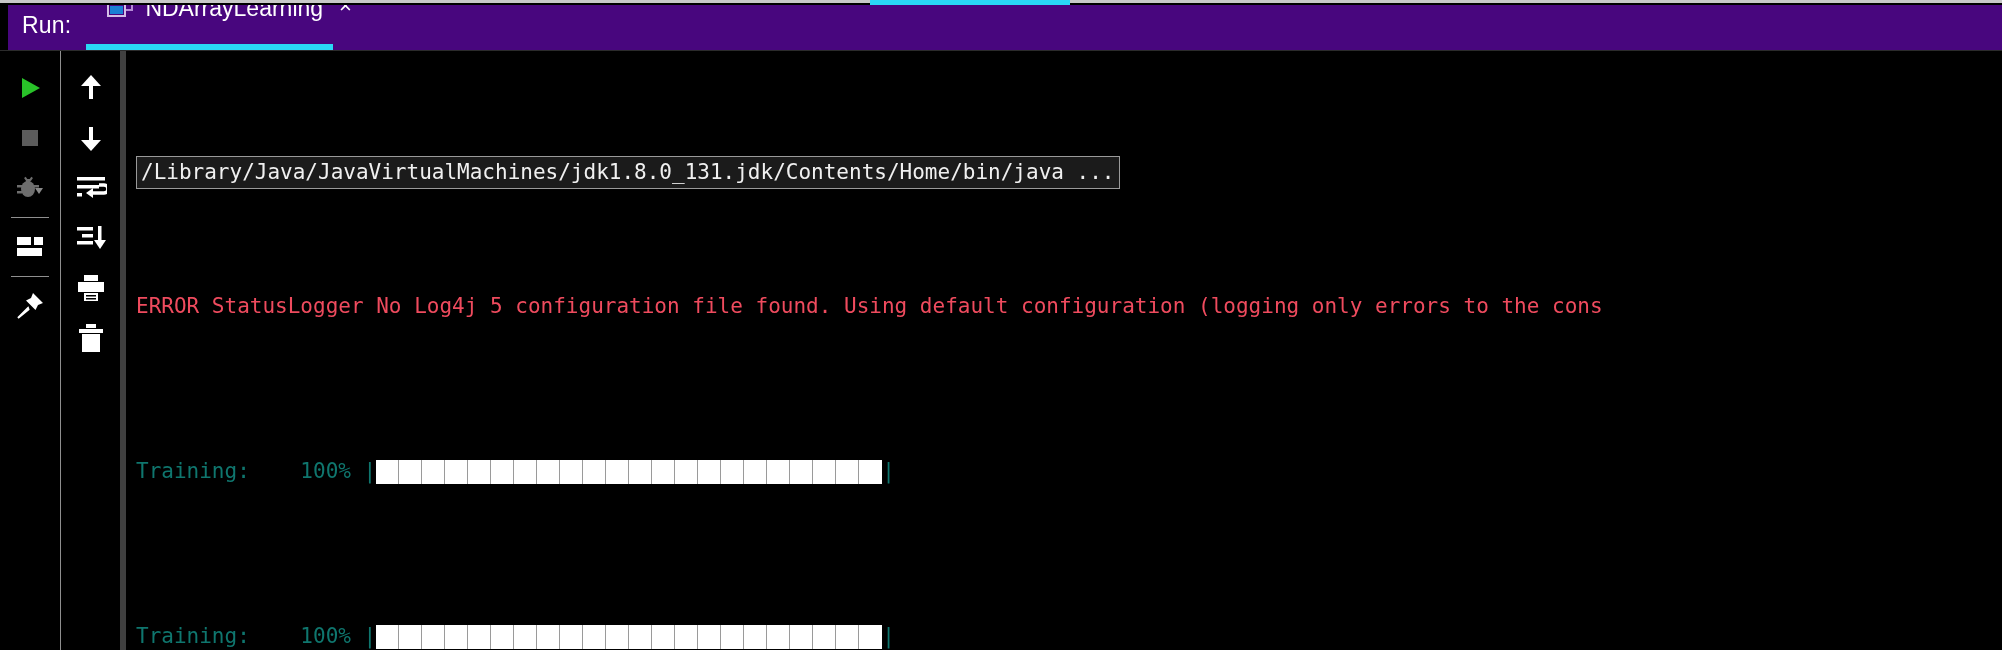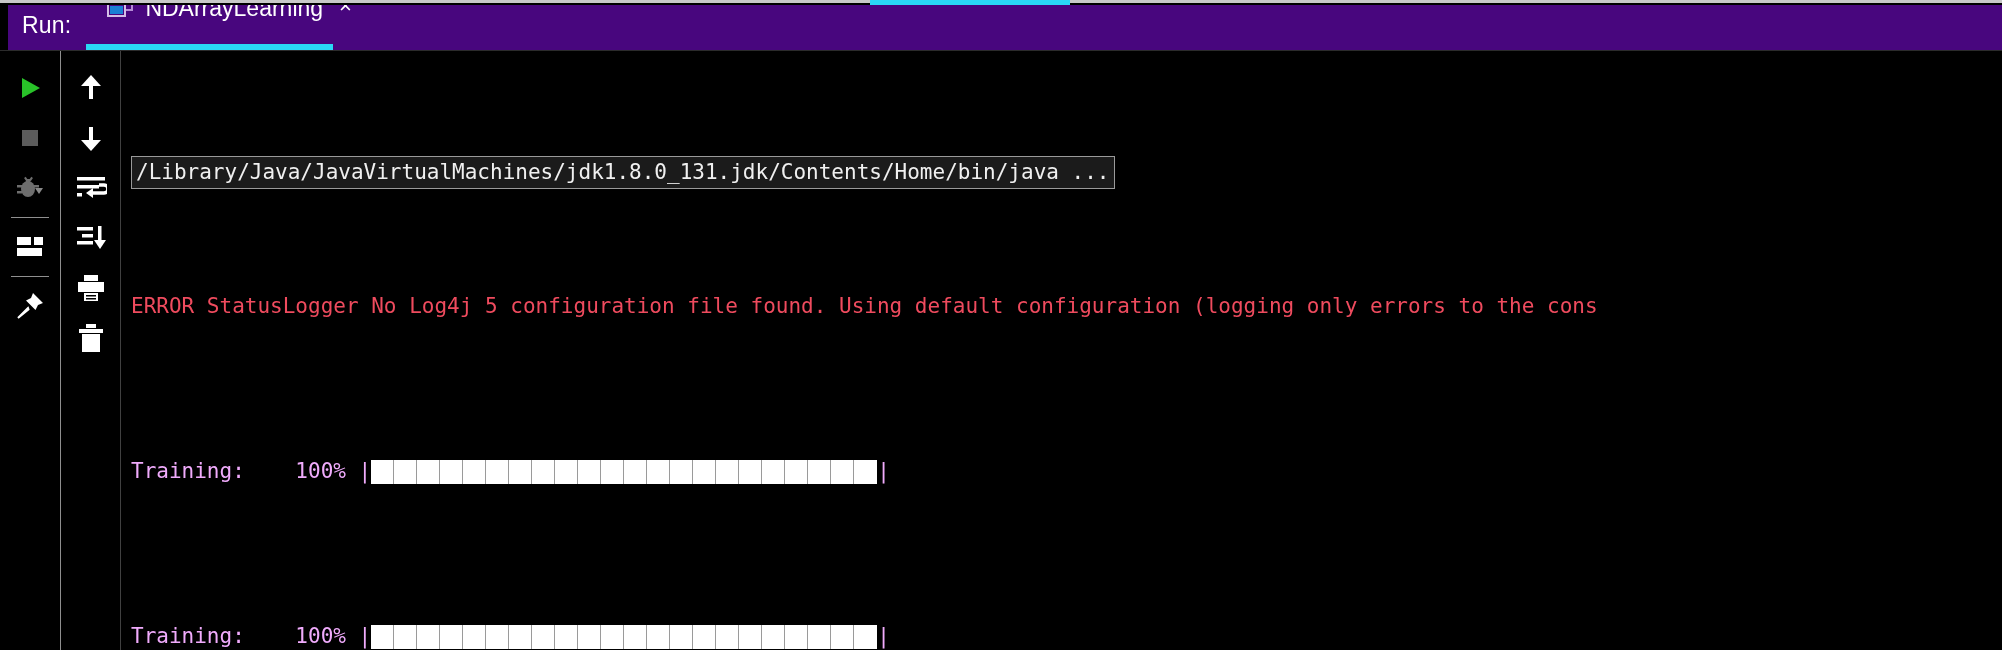--- a/index.html
+++ b/index.html
@@ -162,21 +162,21 @@
     height: 1px;
     background: #8f8f8f;
     margin: 4px 0;
   }
   .tb-btn svg { display: block; }
 
   .console-wrap {
     flex: 1 1 auto;
     min-width: 0;
     background: #000000;
-    border-left: 1px solid #404040;
+    border-left: 6px solid #404040;
     position: relative;
     overflow: hidden;
   }
   .console {
     padding: 6px 0 0 10px;
     font-family: "DejaVu Sans Mono", monospace;
     font-size: 21px;
     line-height: 33px;
     color: #e6e6e6;
     white-space: pre;
@@ -193,21 +193,21 @@
     margin-bottom: 0;
   }
   .cmdrow { height: 35px; }
   .line.error { color: #ef4b5e; }
 
   .progress-line {
     height: 33px;
     display: flex;
     align-items: center;
     white-space: pre;
-    color: #f0abfc;
+    color: #0f766e;
   }
   .progress-label { white-space: pre; }
   .pbar {
     display: inline-flex;
     align-items: center;
     height: 24px;
     margin: 0;
   }
   .pbar .cell {
     width: 23px;

